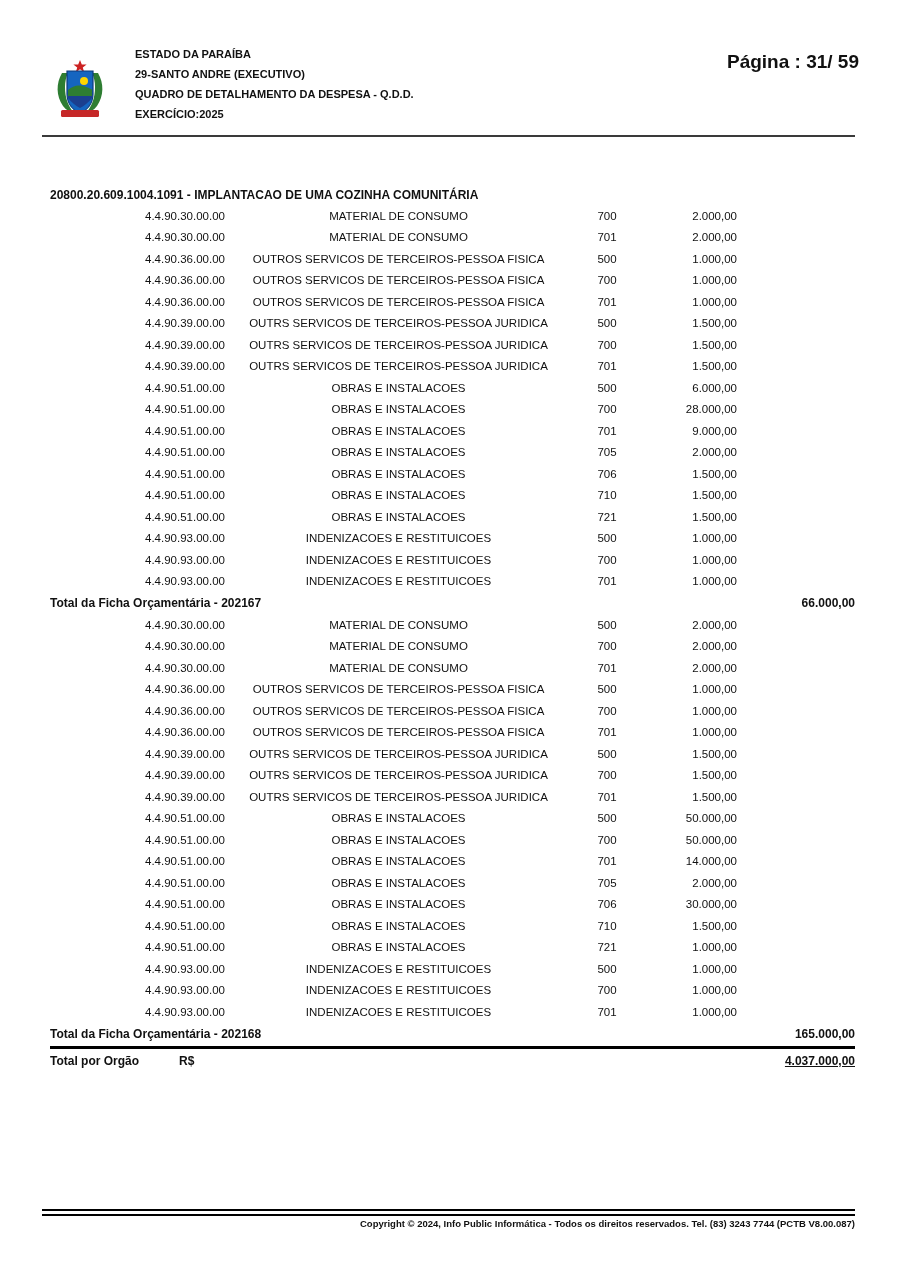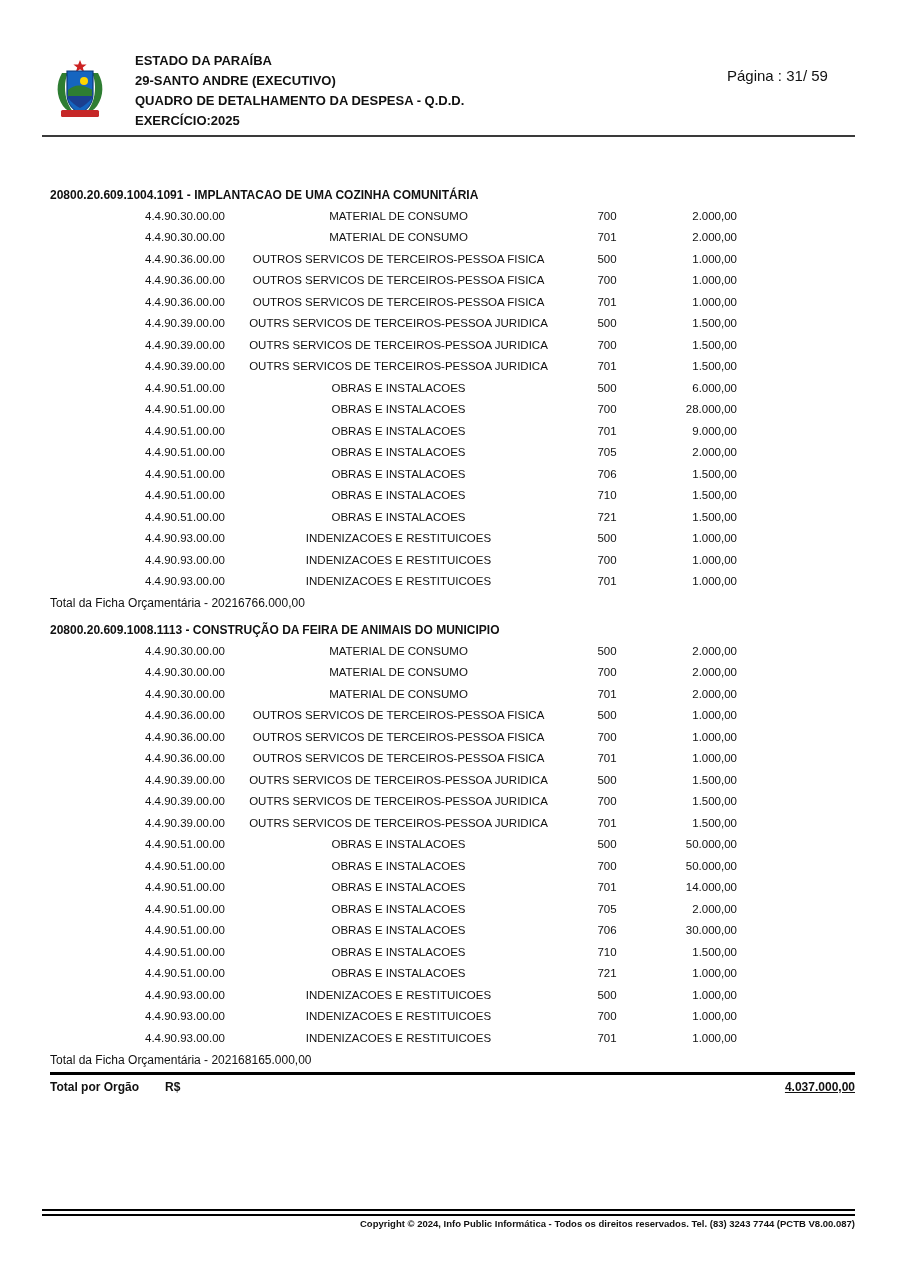--- a/index.html
+++ b/index.html
@@ -18,32 +18,31 @@
   }
   
   .header { position: relative; height: 137px; }
   .logo {
     position: absolute;
     left: 55px; top: 60px;
     width: 50px; height: 62px;
   }
   .header-text {
     position: absolute;
-    left: 135px; top: 51px;
-    font-size: 13px; font-weight: bold;
+    left: 135px; top: 44px;
+    font-size: 11px; font-weight: bold;
     line-height: 20px;
     white-space: nowrap;
   }
   .page-label {
     position: absolute;
     left: 727px; top: 51px;
-    font-size: 15px;
-    font-weight: normal;
-    white-space: nowrap;
-    margin-top: 16px;
+    font-size: 19px;
+    font-weight: bold;
+    white-space: nowrap;
   }
   .header-rule {
     position: absolute;
     left: 42px; right: 45px; bottom: 0;
     border: none;
     border-top: 2px solid #3a3a3a;
   }
   
   .content { padding: 0 45px 0 50px; margin-top: 48px; }
   .section-title {
@@ -59,34 +58,35 @@
     font-size: 11.5px;
     white-space: nowrap;
   }
   .cell-indent { width: 95px; flex: none; }
   .cell-code   { width: 95px; flex: none; }
   .cell-desc   { width: 317px; flex: none; text-align: center; }
   .cell-fonte  { width: 100px; flex: none; text-align: center; }
   .cell-value  { width: 80px; flex: none; text-align: right; }
   .total-row {
     height: 22px;
-    display: flex; align-items: center; 
-    font-size: 12px; font-weight: normal;
+    display: flex; align-items: center; justify-content: space-between;
+    font-size: 12px; font-weight: bold;
     white-space: nowrap;
   }
   .grand-rule {
     border: none;
     border-top: 3px solid #000;
     margin: 1px 0 0 0;
   }
   .grand-total-row {
     height: 24px;
     display: flex; align-items: center;
     font-size: 12px; font-weight: bold;
     white-space: nowrap;
+    gap: 14px;
   }
   .grand-total-row .currency { margin-left: 26px; }
   .grand-total-row .grand-value { margin-left: auto; text-decoration: underline; }
   
   .footer {
     position: absolute;
     left: 42px; right: 45px; top: 1209px;
   }
   .footer-rule {
     border-top: 2px solid #000;
@@ -256,21 +256,20 @@
             <span class="cell-desc">INDENIZACOES E RESTITUICOES</span>
             <span class="cell-fonte">701</span>
             <span class="cell-value">1.000,00</span>
           </div>
           <div class="total-row">
             <span>Total da Ficha Orçamentária - 202167</span>
             <span>66.000,00</span>
           </div>
         </section>
         <section class="budget-section">
-          <div class="section-title">20800.20.609.1008.1113 - CONSTRUÇÃO DA FEIRA DE ANIMAIS DO MUNICIPIO</div>
           <div class="row">
             <span class="cell-indent"></span>
             <span class="cell-code">4.4.90.30.00.00</span>
             <span class="cell-desc">MATERIAL DE CONSUMO</span>
             <span class="cell-fonte">500</span>
             <span class="cell-value">2.000,00</span>
           </div>
           <div class="row">
             <span class="cell-indent"></span>
             <span class="cell-code">4.4.90.30.00.00</span>

